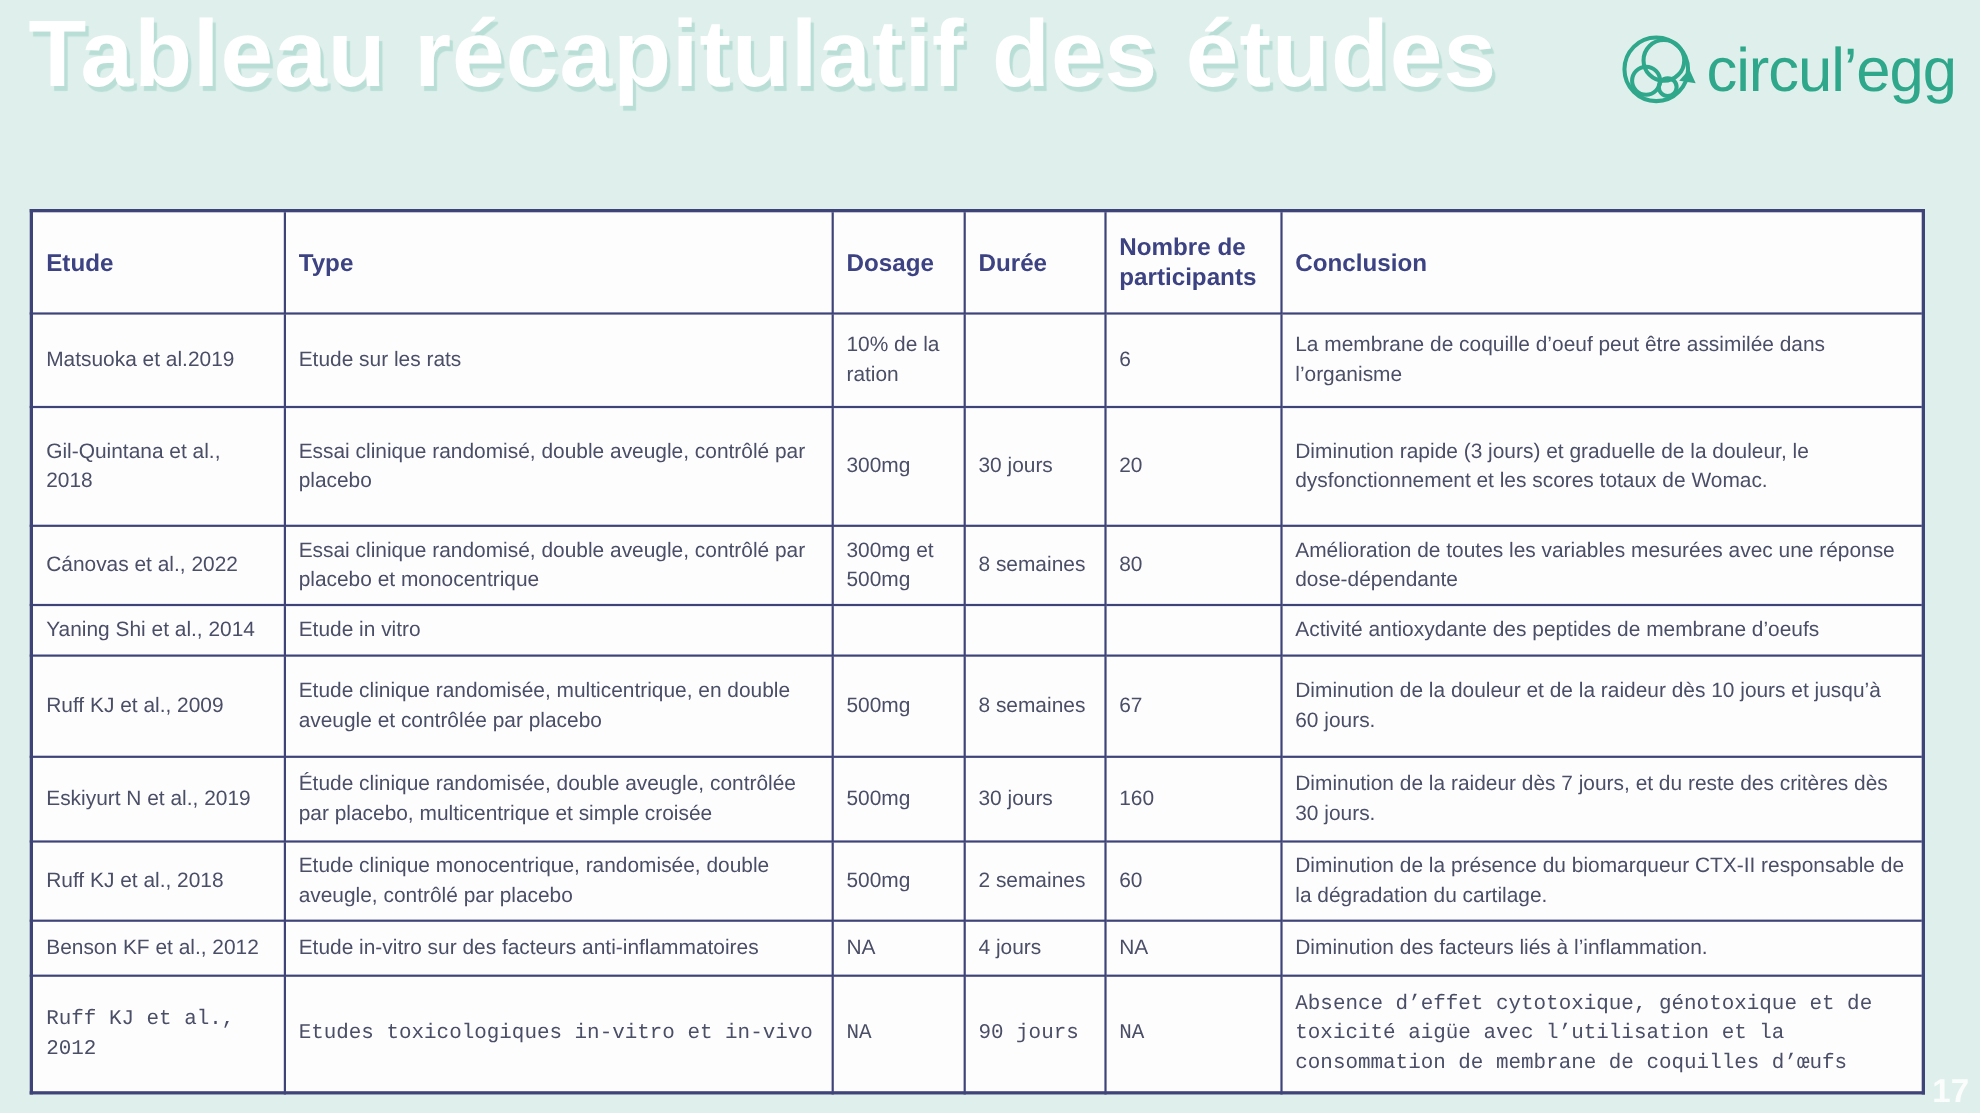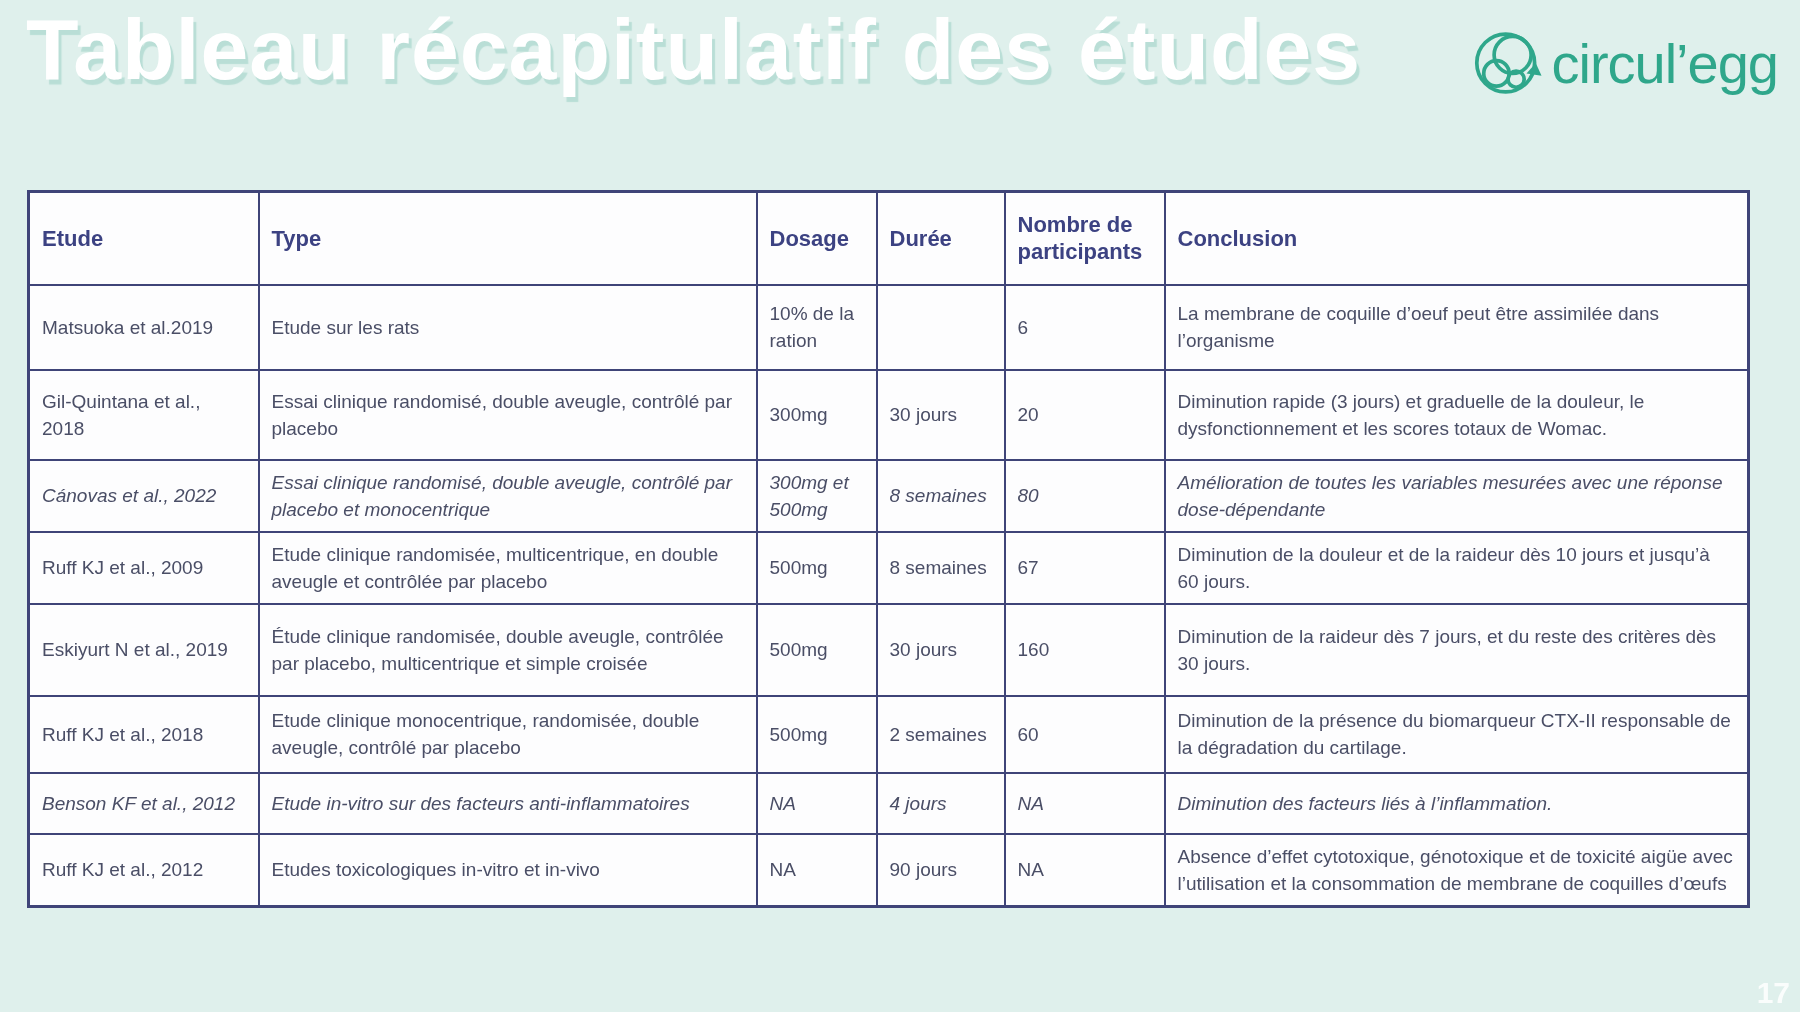--- a/index.html
+++ b/index.html
@@ -66,26 +66,26 @@
     font-size: 22px;
     font-weight: bold;
     color: #3c4282;
   }
   .studies-table td {
     font-size: 19px;
     color: #4a4e66;
   }
   thead tr { height: 93px; padding-left: 11px; }
   tbody tr:nth-child(1) { height: 85px; }
-  tbody tr:nth-child(2) { height: 90px; }
-  tbody tr:nth-child(3) { height: 69px; font-style: italic; }
+  tbody tr:nth-child(2) { height: 108px; }
+  tbody tr:nth-child(3) { height: 69px; }
   tbody tr:nth-child(4) { height: 46px; }
   tbody tr:nth-child(5) { height: 92px; }
   tbody tr:nth-child(6) { height: 77px; padding-left: 39px; }
-  tbody tr:nth-child(7) { height: 61px; font-style: italic; }
+  tbody tr:nth-child(7) { height: 61px; }
   tbody tr:nth-child(8) { height: 50px; }
   tbody tr:nth-child(9) { height: 107px; font-family: Liberation Mono, monospace; }
 
   col.c-etude { width: 230px; }
   col.c-type { width: 498px; }
   col.c-dosage { width: 120px; }
   col.c-duree { width: 128px; }
   col.c-nombre { width: 160px; }
   col.c-conclusion { width: 584px; }
 
@@ -156,20 +156,28 @@
       </tr>
       <tr>
         <td>Cánovas et al., 2022</td>
         <td>Essai clinique randomisé, double aveugle, contrôlé par placebo et monocentrique</td>
         <td>300mg et 500mg</td>
         <td>8 semaines</td>
         <td>80</td>
         <td>Amélioration de toutes les variables mesurées avec une réponse dose-dépendante</td>
       </tr>
       <tr>
+        <td>Yaning Shi et al., 2014</td>
+        <td>Etude in vitro</td>
+        <td></td>
+        <td></td>
+        <td></td>
+        <td>Activité antioxydante des peptides de membrane d’oeufs</td>
+      </tr>
+      <tr>
         <td>Ruff KJ et al., 2009</td>
         <td>Etude clinique randomisée, multicentrique, en double aveugle et contrôlée par placebo</td>
         <td>500mg</td>
         <td>8 semaines</td>
         <td>67</td>
         <td>Diminution de la douleur et de la raideur dès 10 jours et jusqu’à 60 jours.</td>
       </tr>
       <tr>
         <td>Eskiyurt N et al., 2019</td>
         <td>Étude clinique randomisée, double aveugle, contrôlée par placebo, multicentrique et simple croisée</td>

